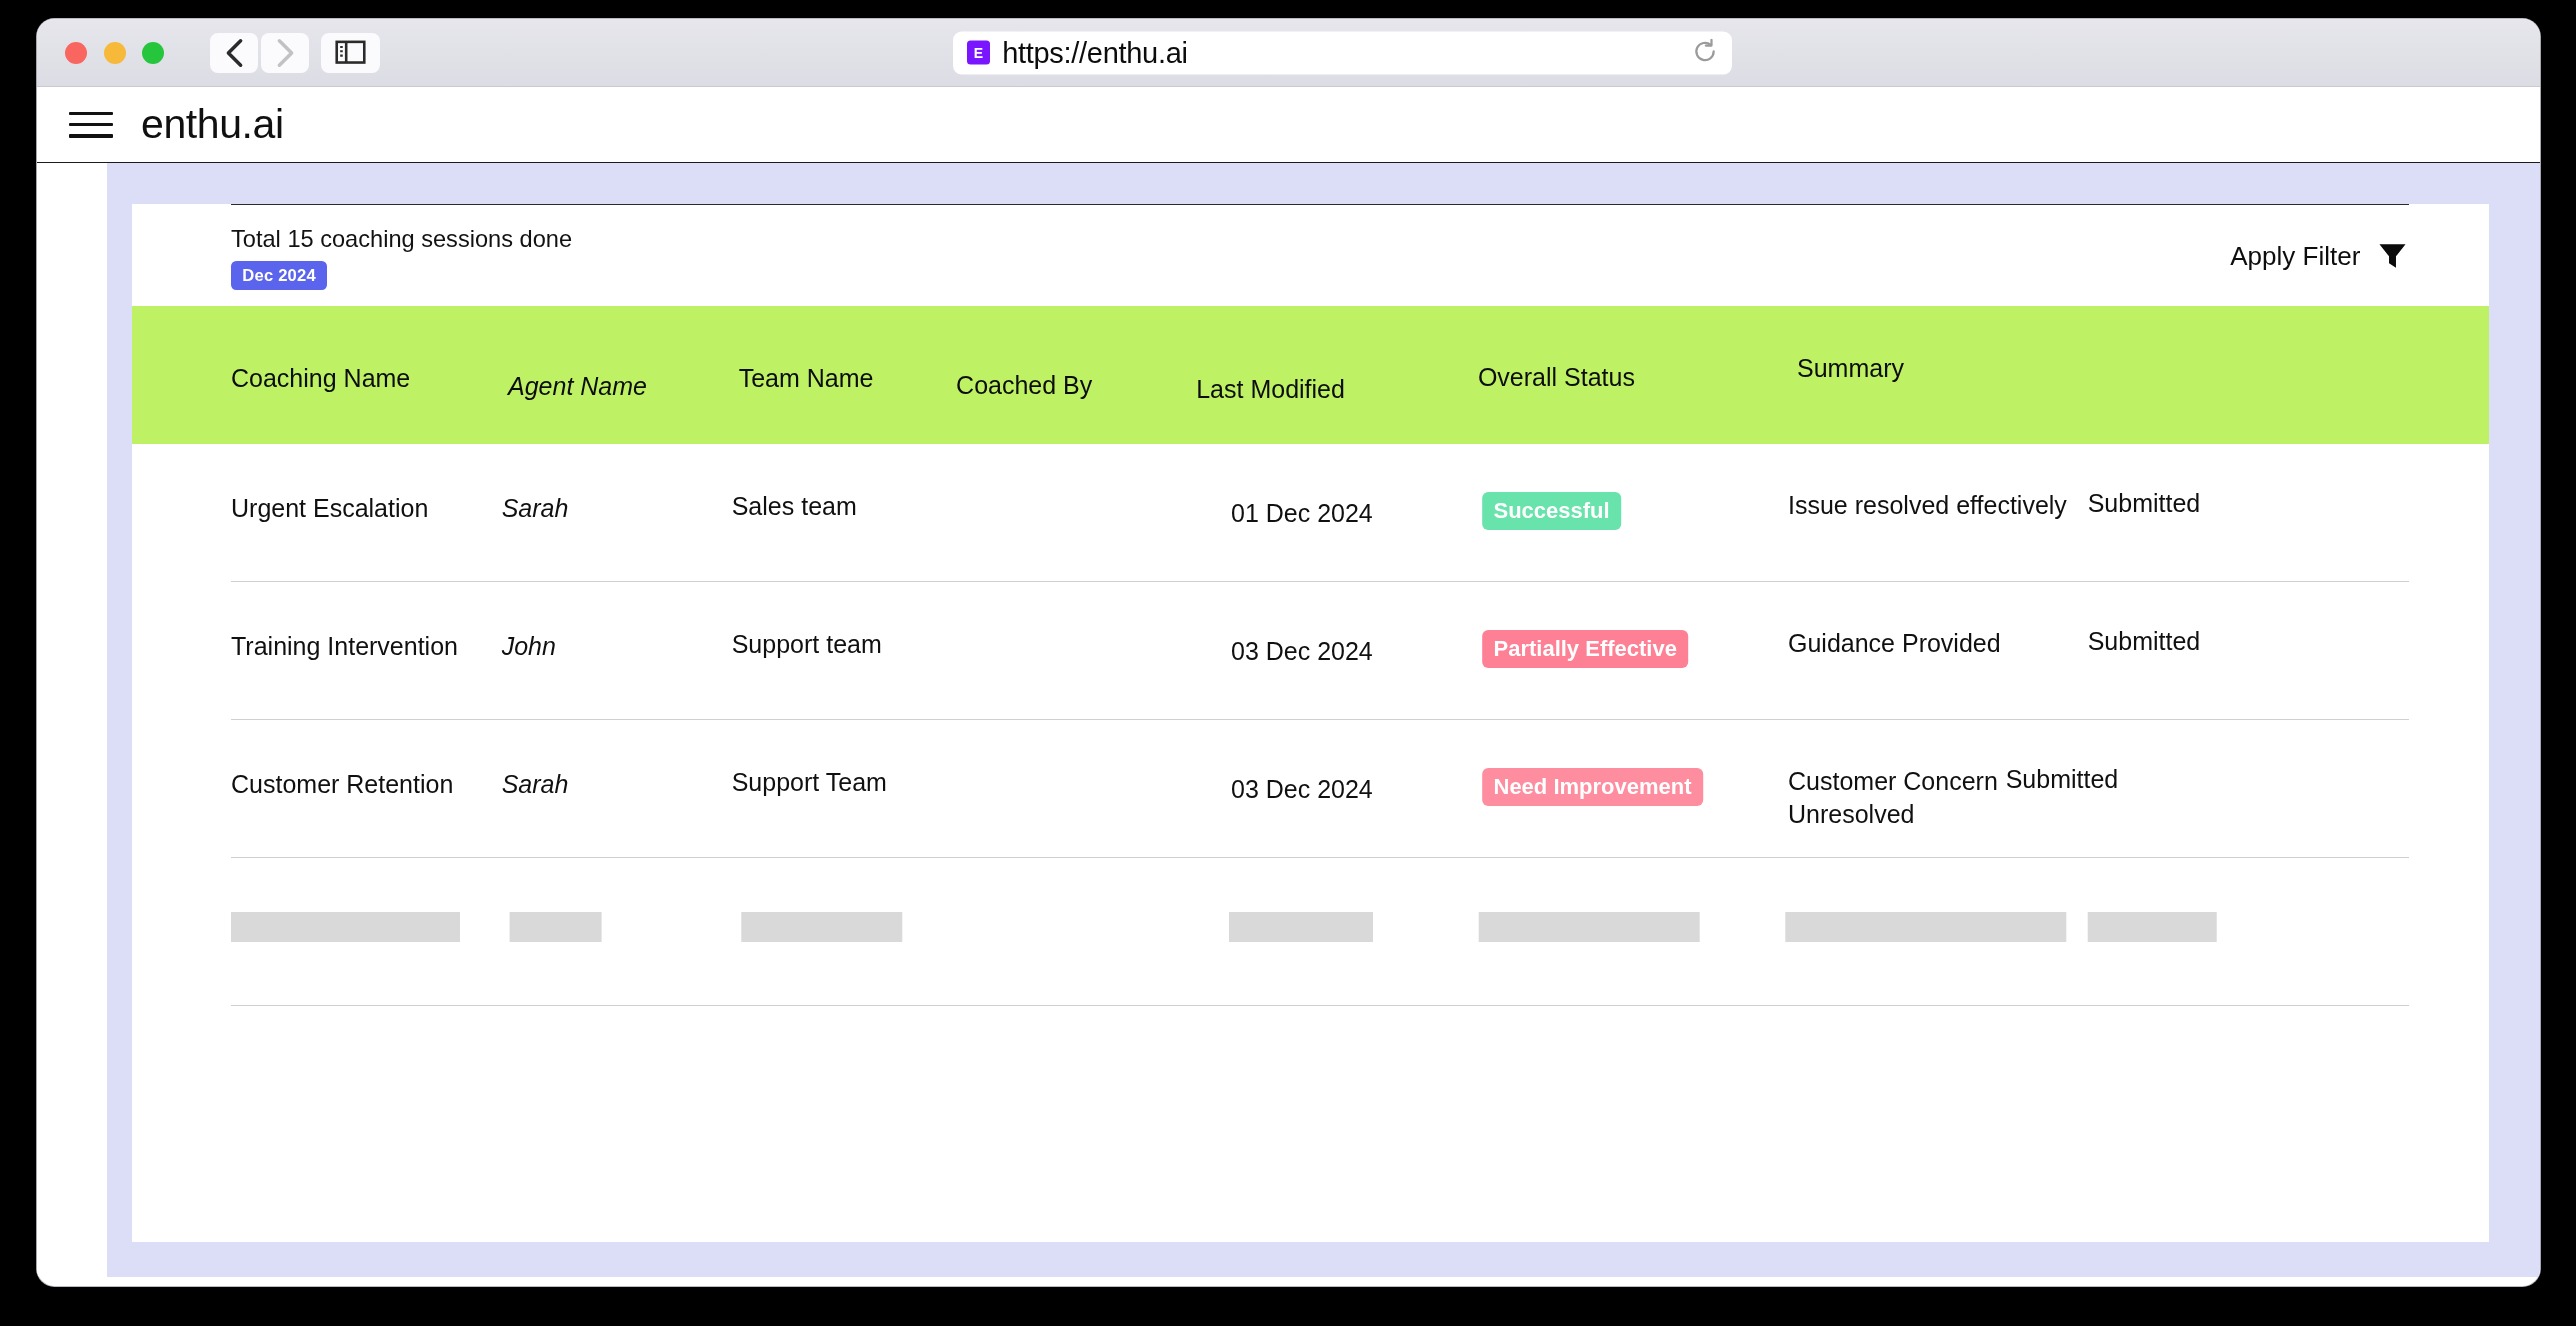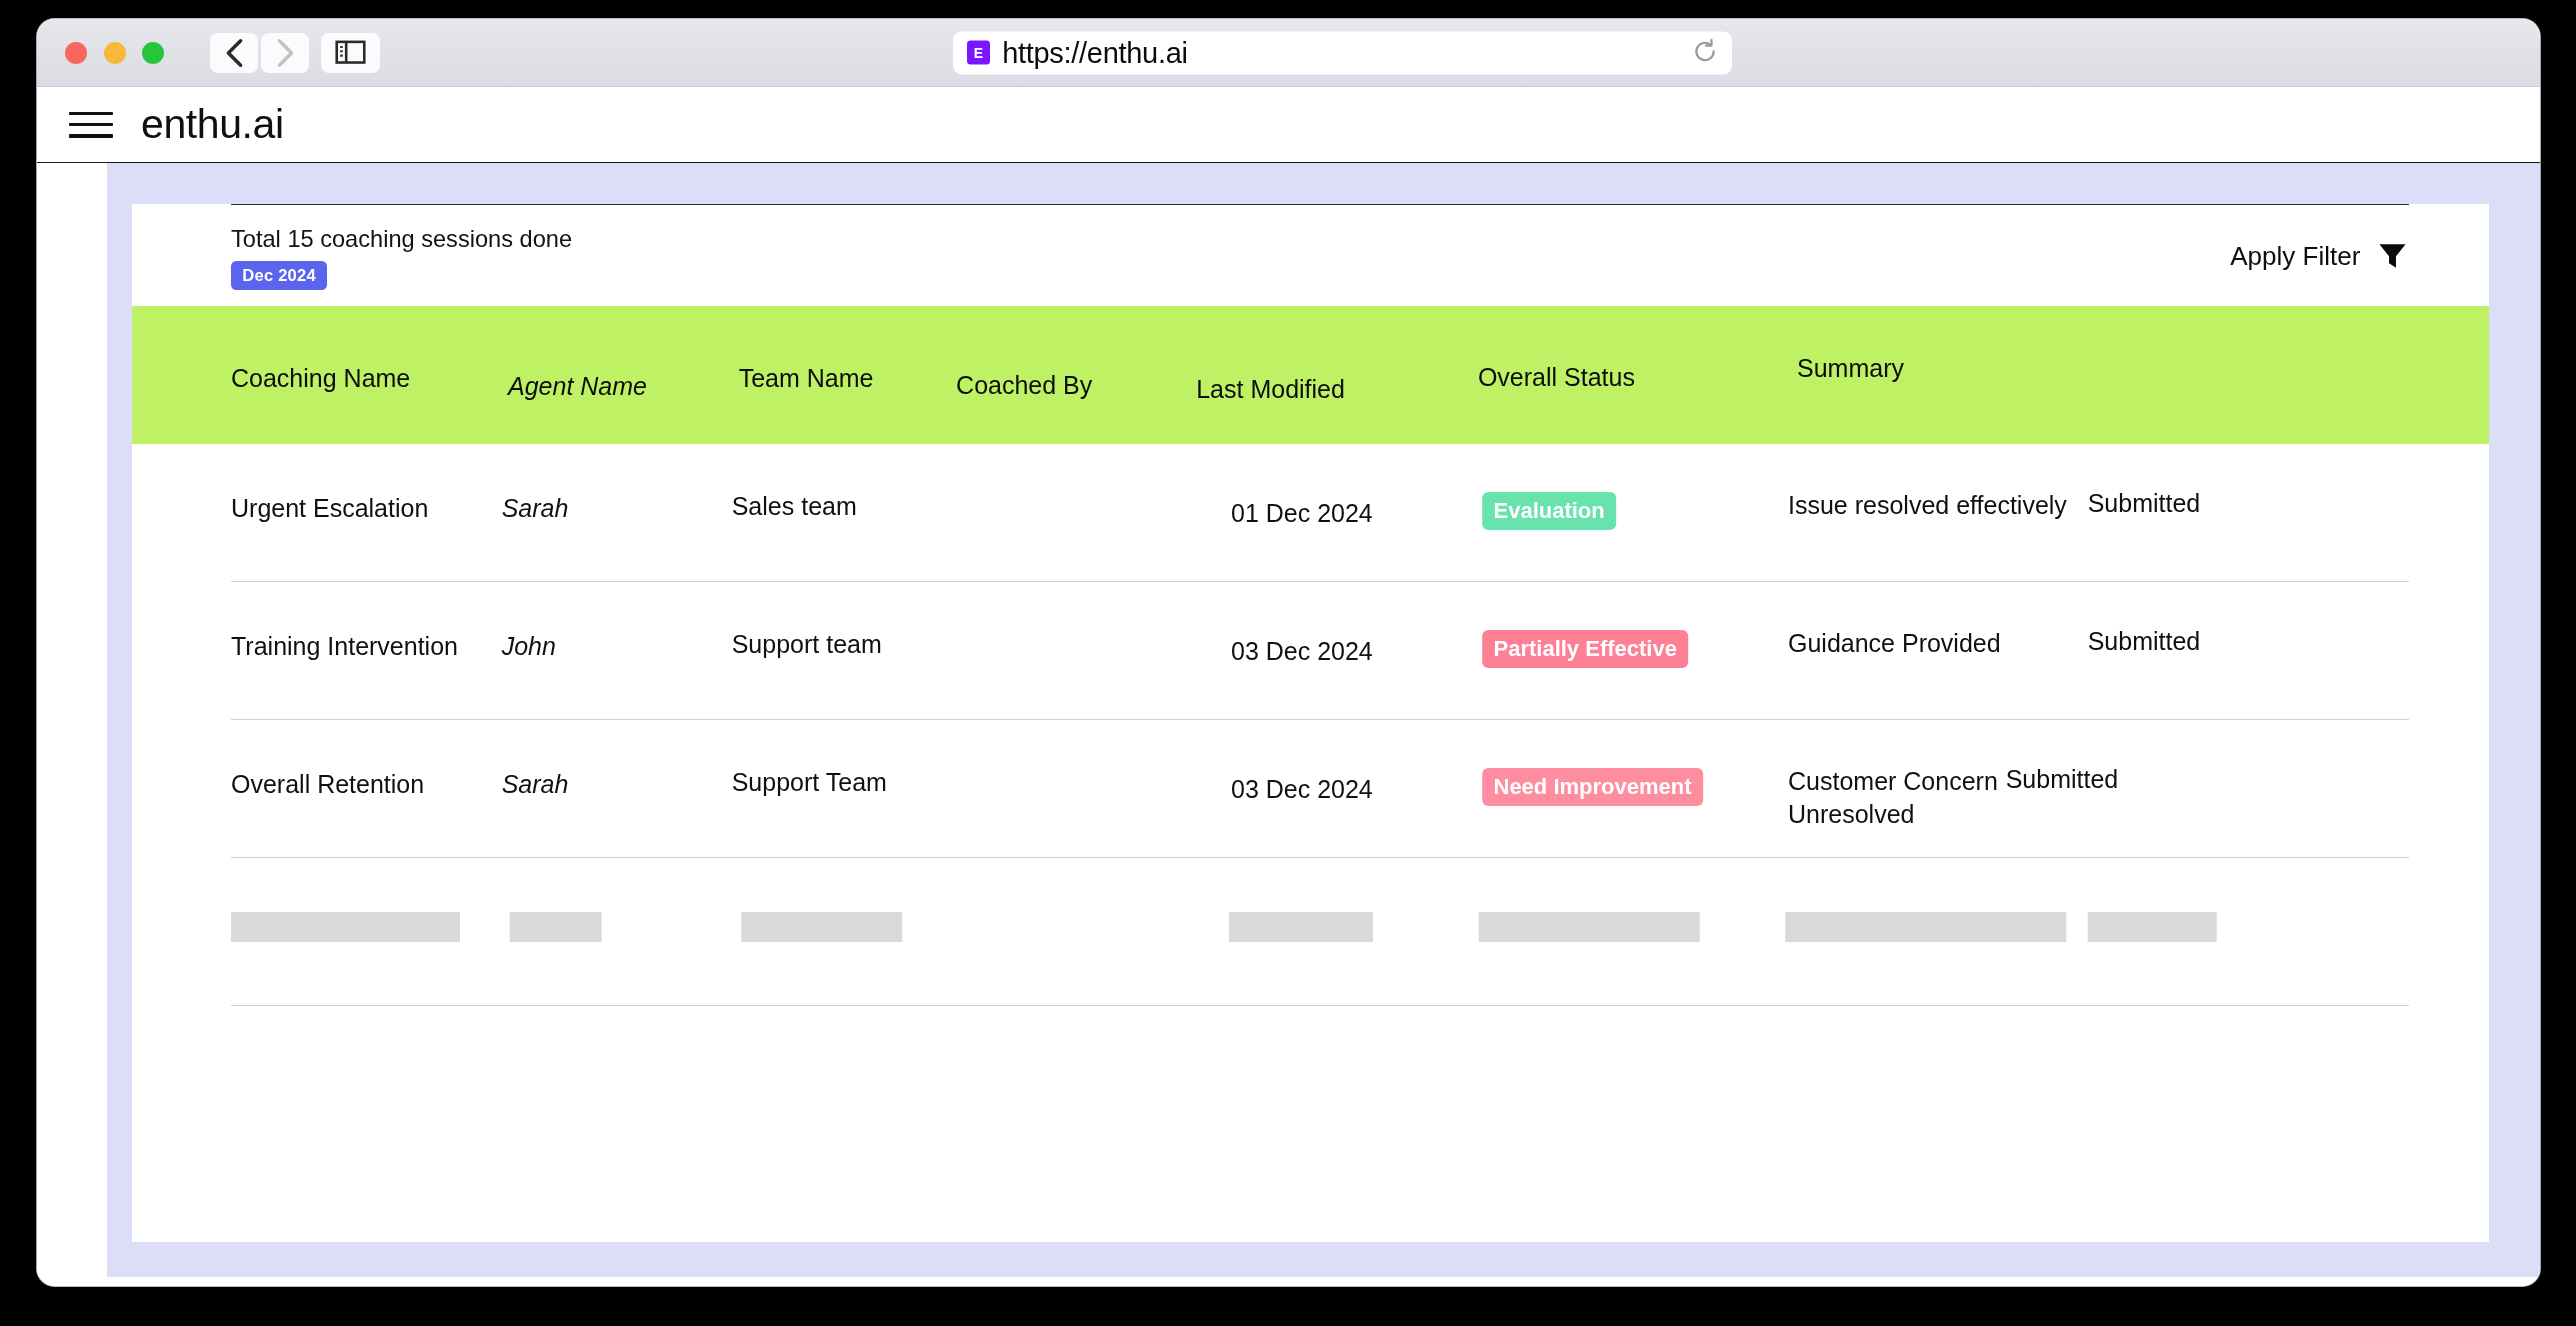--- a/index.html
+++ b/index.html
@@ -368,41 +368,41 @@
             <div class="th c-extra"></div>
           </div>
 
           <div class="t-row data-row">
             <div class="td c-name">Urgent Escalation</div>
             <div class="td c-agent cell-shift-agent">Sarah</div>
             <div class="td c-team cell-shift-team">Sales team</div>
             <div class="td c-coached"></div>
             <div class="td c-modified cell-shift-modified">01 Dec 2024</div>
             <div class="td c-status cell-shift-status">
-              <span class="badge successful">Evaluation</span>
+              <span class="badge successful">Successful</span>
             </div>
             <div class="td c-summary cell-shift-summary">Issue resolved effectively</div>
             <div class="td c-extra cell-shift-extra">Submitted</div>
           </div>
 
           <div class="t-row data-row">
             <div class="td c-name">Training Intervention</div>
             <div class="td c-agent cell-shift-agent">John</div>
             <div class="td c-team cell-shift-team">Support team</div>
             <div class="td c-coached"></div>
             <div class="td c-modified cell-shift-modified">03 Dec 2024</div>
             <div class="td c-status cell-shift-status">
               <span class="badge partial">Partially Effective</span>
             </div>
             <div class="td c-summary cell-shift-summary">Guidance Provided</div>
             <div class="td c-extra cell-shift-extra">Submitted</div>
           </div>
 
           <div class="t-row data-row">
-            <div class="td c-name">Overall Retention</div>
+            <div class="td c-name">Customer Retention</div>
             <div class="td c-agent cell-shift-agent">Sarah</div>
             <div class="td c-team cell-shift-team">Support Team</div>
             <div class="td c-coached"></div>
             <div class="td c-modified cell-shift-modified">03 Dec 2024</div>
             <div class="td c-status cell-shift-status">
               <span class="badge need">Need Improvement</span>
             </div>
             <div class="td c-summary cell-shift-summary" style="max-width:223px">Customer Concern Unresolved</div>
             <div class="td c-extra cell-shift-extra">Submitted</div>
           </div>

